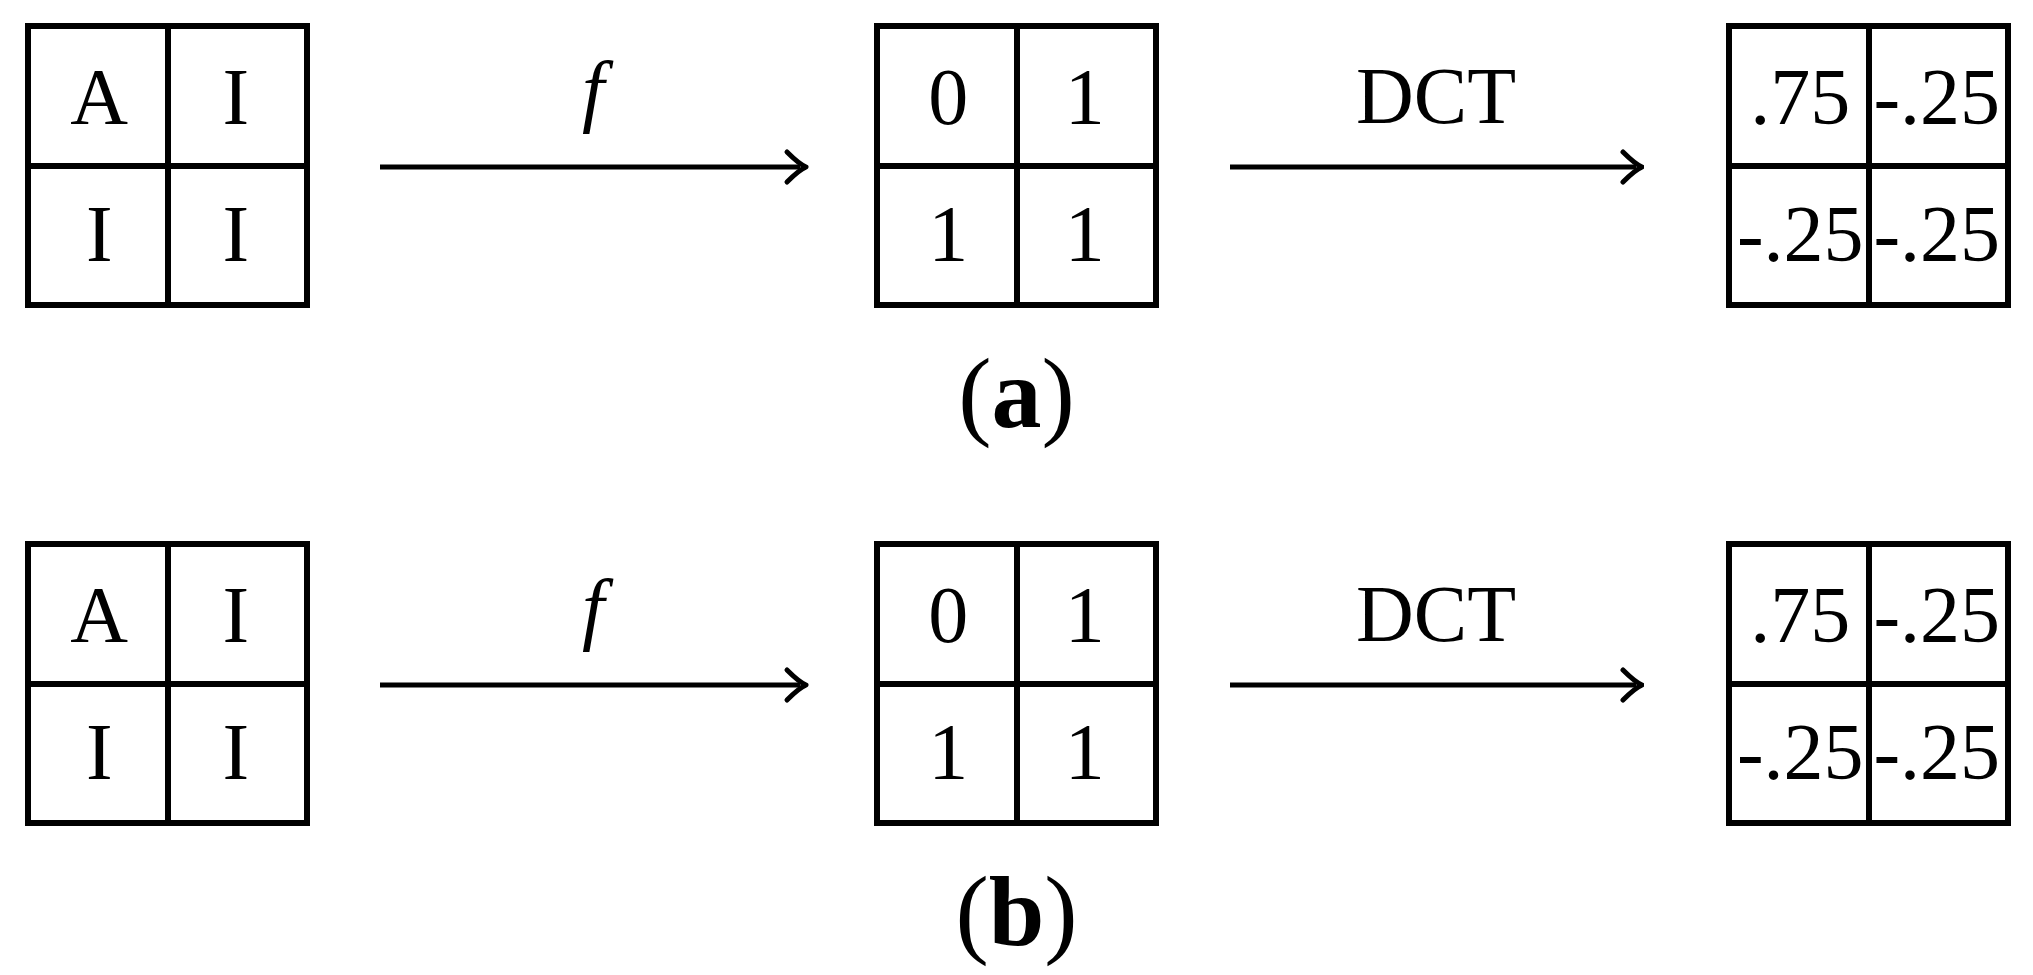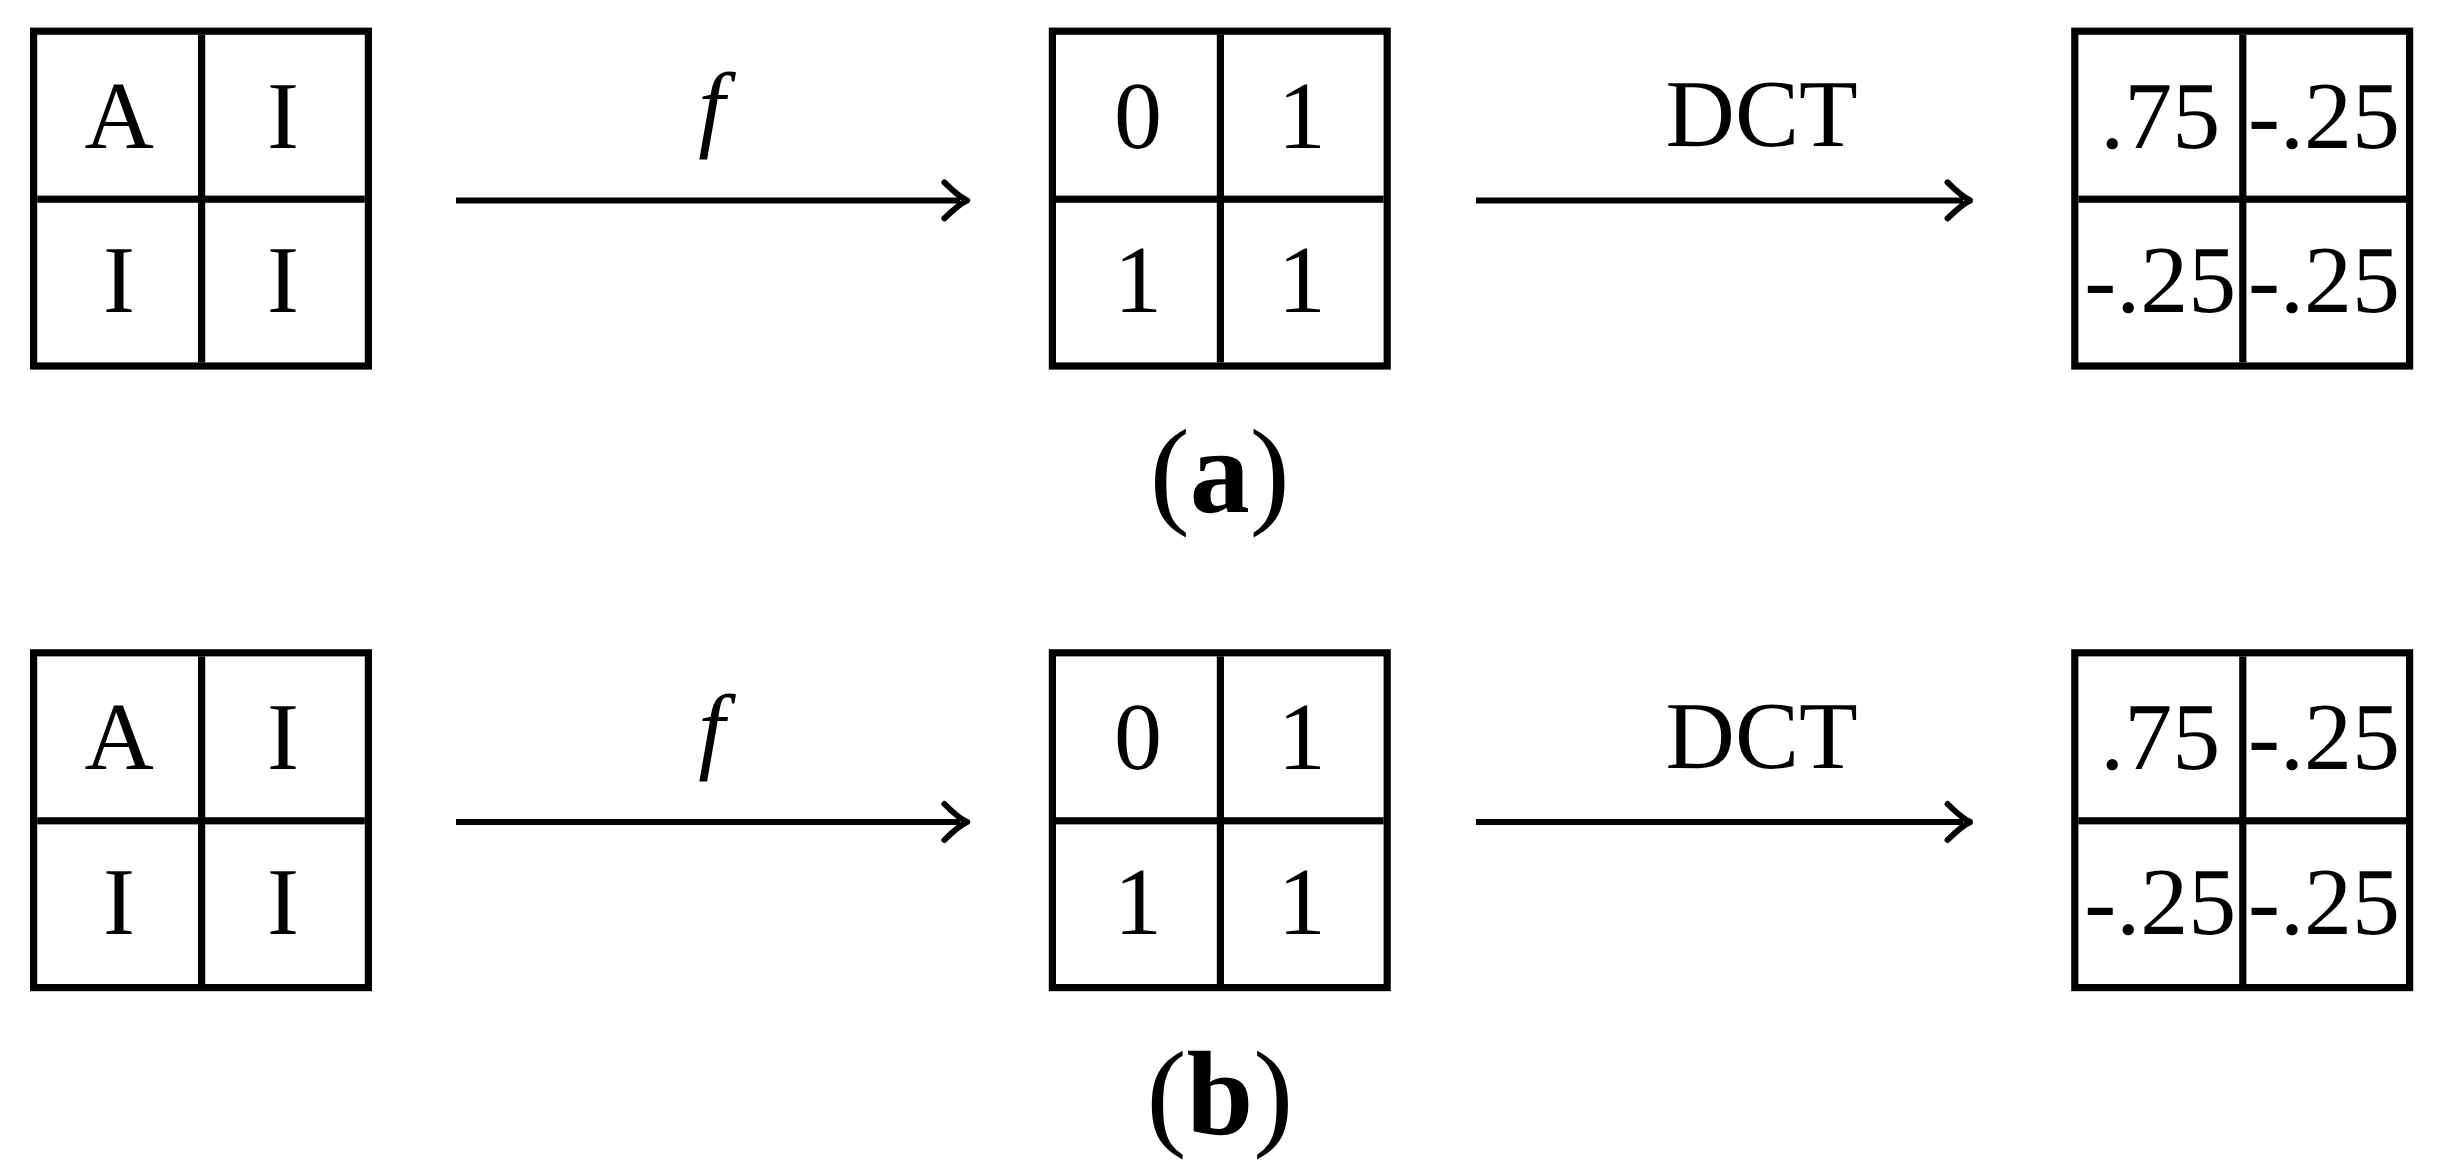--- a/index.html
+++ b/index.html
@@ -39,21 +39,21 @@
   
   .arrow { position:absolute; top:137px; color:var(--ink); }
   .a1 { left:378px; }
   .a2 { left:1228px; }
 
   
   .arrow-label {
     position:absolute; text-align:center; font-size:80px; line-height:1;
   }
   .f-label  { left:378px; width:430px; top:50px; font-style:italic; }
-  .dct-label{ left:1260px; width:416px; top:56px;font-family:Liberation Serif, serif; }
+  .dct-label{ left:1228px; width:416px; top:56px;font-family:Liberation Serif, serif; }
 
   
   .caption {
     position:absolute; left:0; width:100%; top:344px;
     text-align:center; font-size:100px; line-height:1;
   }
   .cap-letter { font-weight:bold; }
 </style>
 </head>
 <body>

